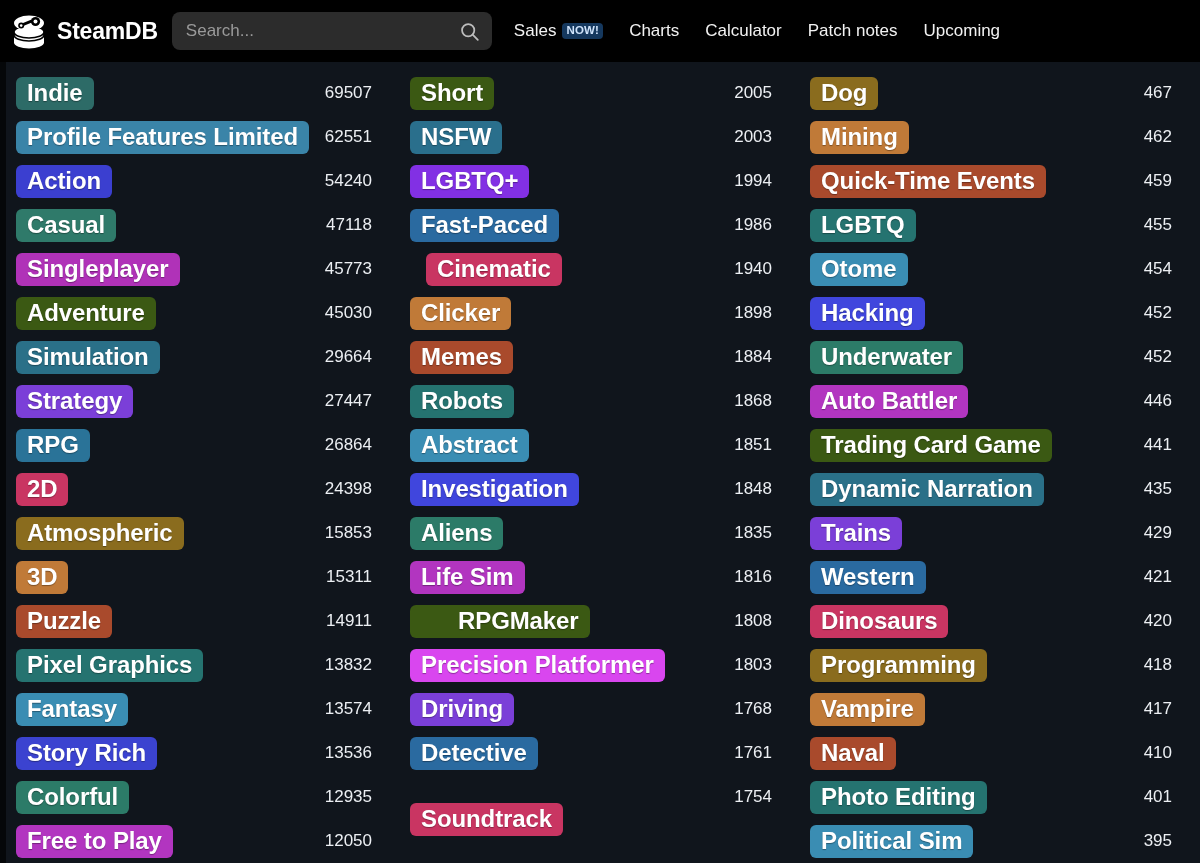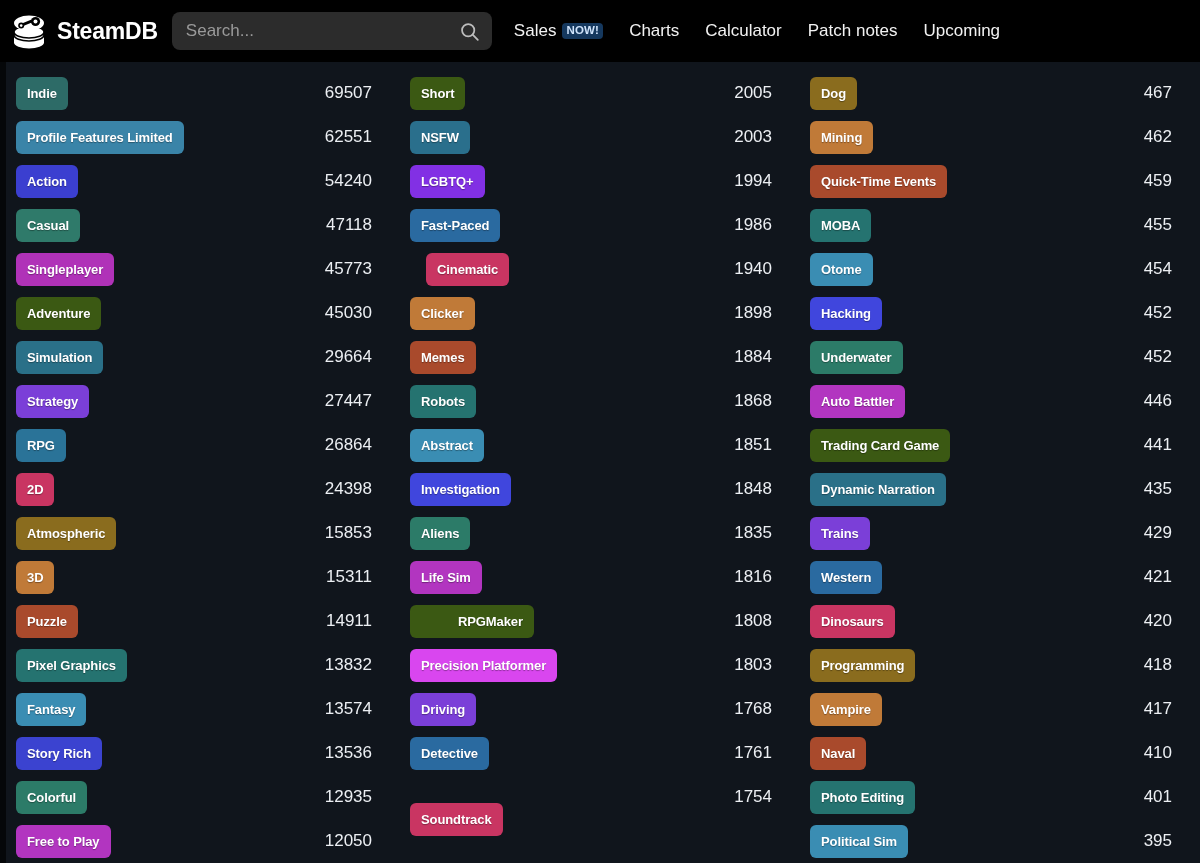--- a/index.html
+++ b/index.html
@@ -117,21 +117,21 @@
     padding: 0 28px 0 10px;
   }
 
   .tag-pill {
     display: inline-flex;
     align-items: center;
     height: 33px;
     padding: 0 11px;
     border-radius: 6px;
     color: #ffffff;
-    font-size: 13px;
+    font-size: 24px;
     font-weight: bold;
     white-space: nowrap;
     letter-spacing: -0.1px;
     cursor: pointer;
     text-shadow: 0 1px 1px rgba(0,0,0,0.35);
   }
 
   .tag-count {
     margin-left: auto;
     color: #eceff3;
@@ -350,21 +350,21 @@
       </div>
       <div class="tag-row">
         <span class="tag-pill" style="background: rgb(192, 122, 56);">Mining</span>
         <span class="tag-count">462</span>
       </div>
       <div class="tag-row">
         <span class="tag-pill" style="background: rgb(169, 74, 44);">Quick-Time Events</span>
         <span class="tag-count">459</span>
       </div>
       <div class="tag-row">
-        <span class="tag-pill" style="background: rgb(37, 115, 112);">MOBA</span>
+        <span class="tag-pill" style="background: rgb(37, 115, 112);">LGBTQ</span>
         <span class="tag-count">455</span>
       </div>
       <div class="tag-row">
         <span class="tag-pill" style="background: rgb(58, 141, 179);">Otome</span>
         <span class="tag-count">454</span>
       </div>
       <div class="tag-row">
         <span class="tag-pill" style="background: rgb(64, 70, 221);">Hacking</span>
         <span class="tag-count">452</span>
       </div>

